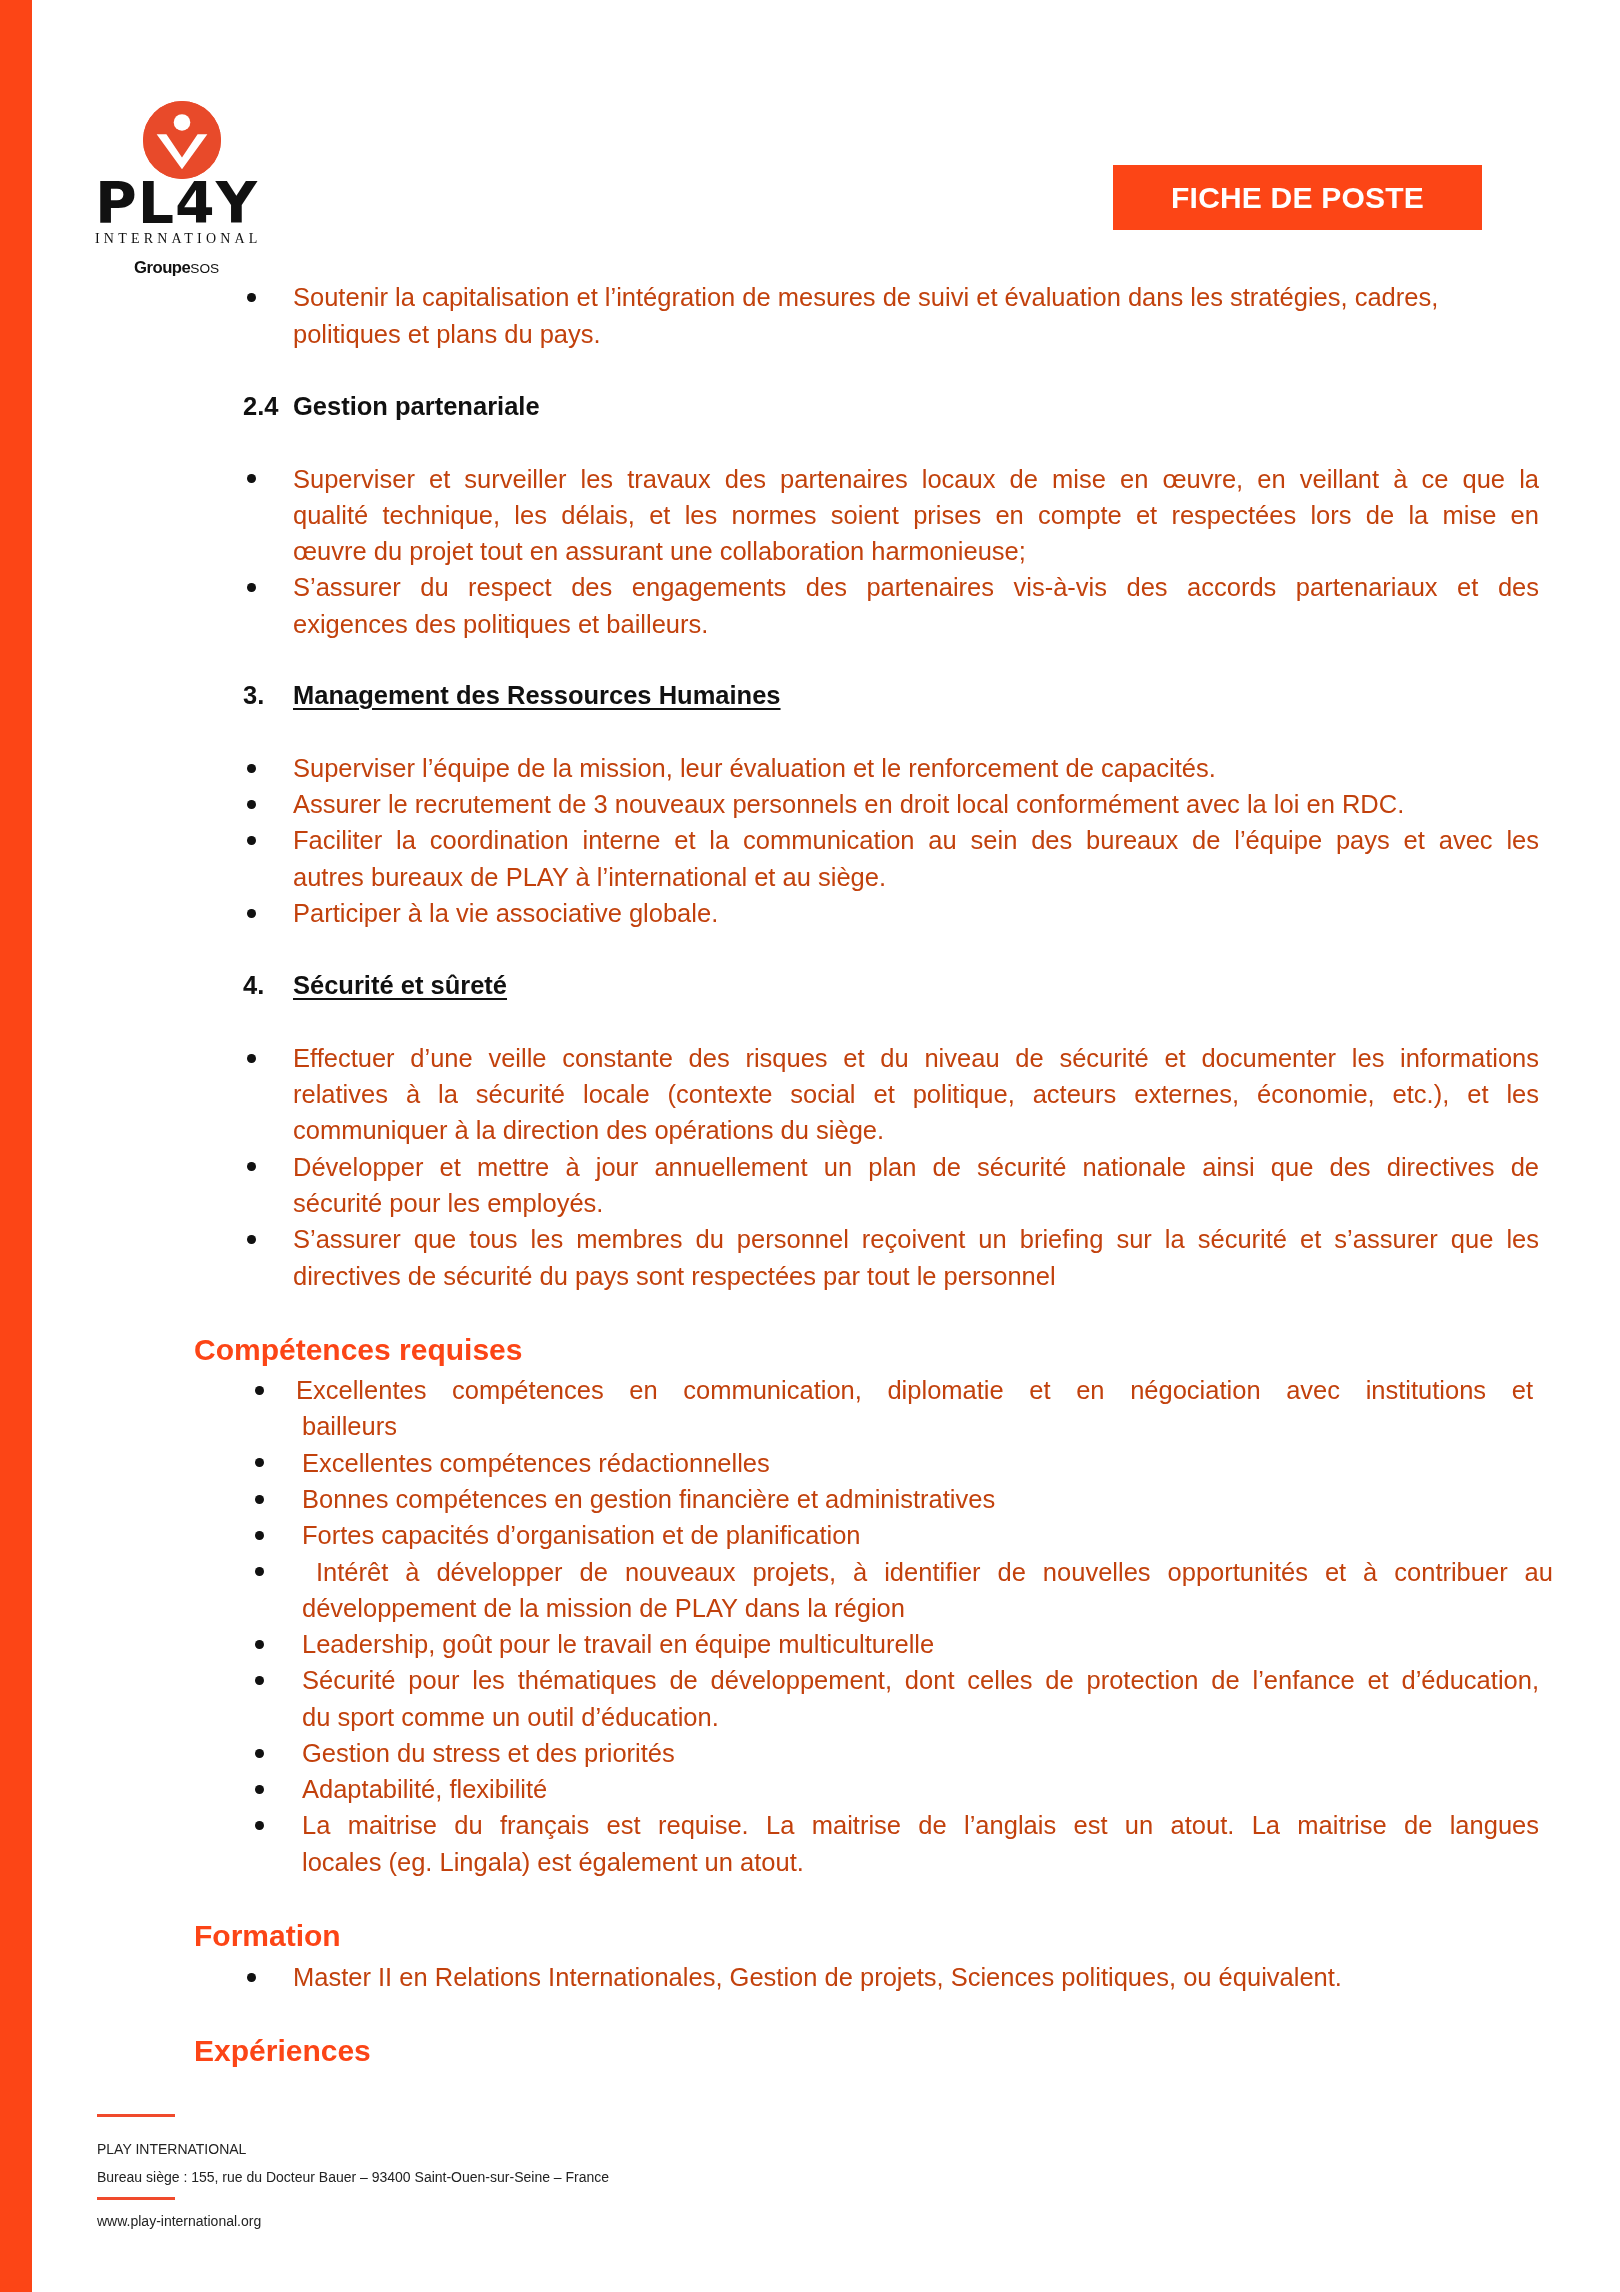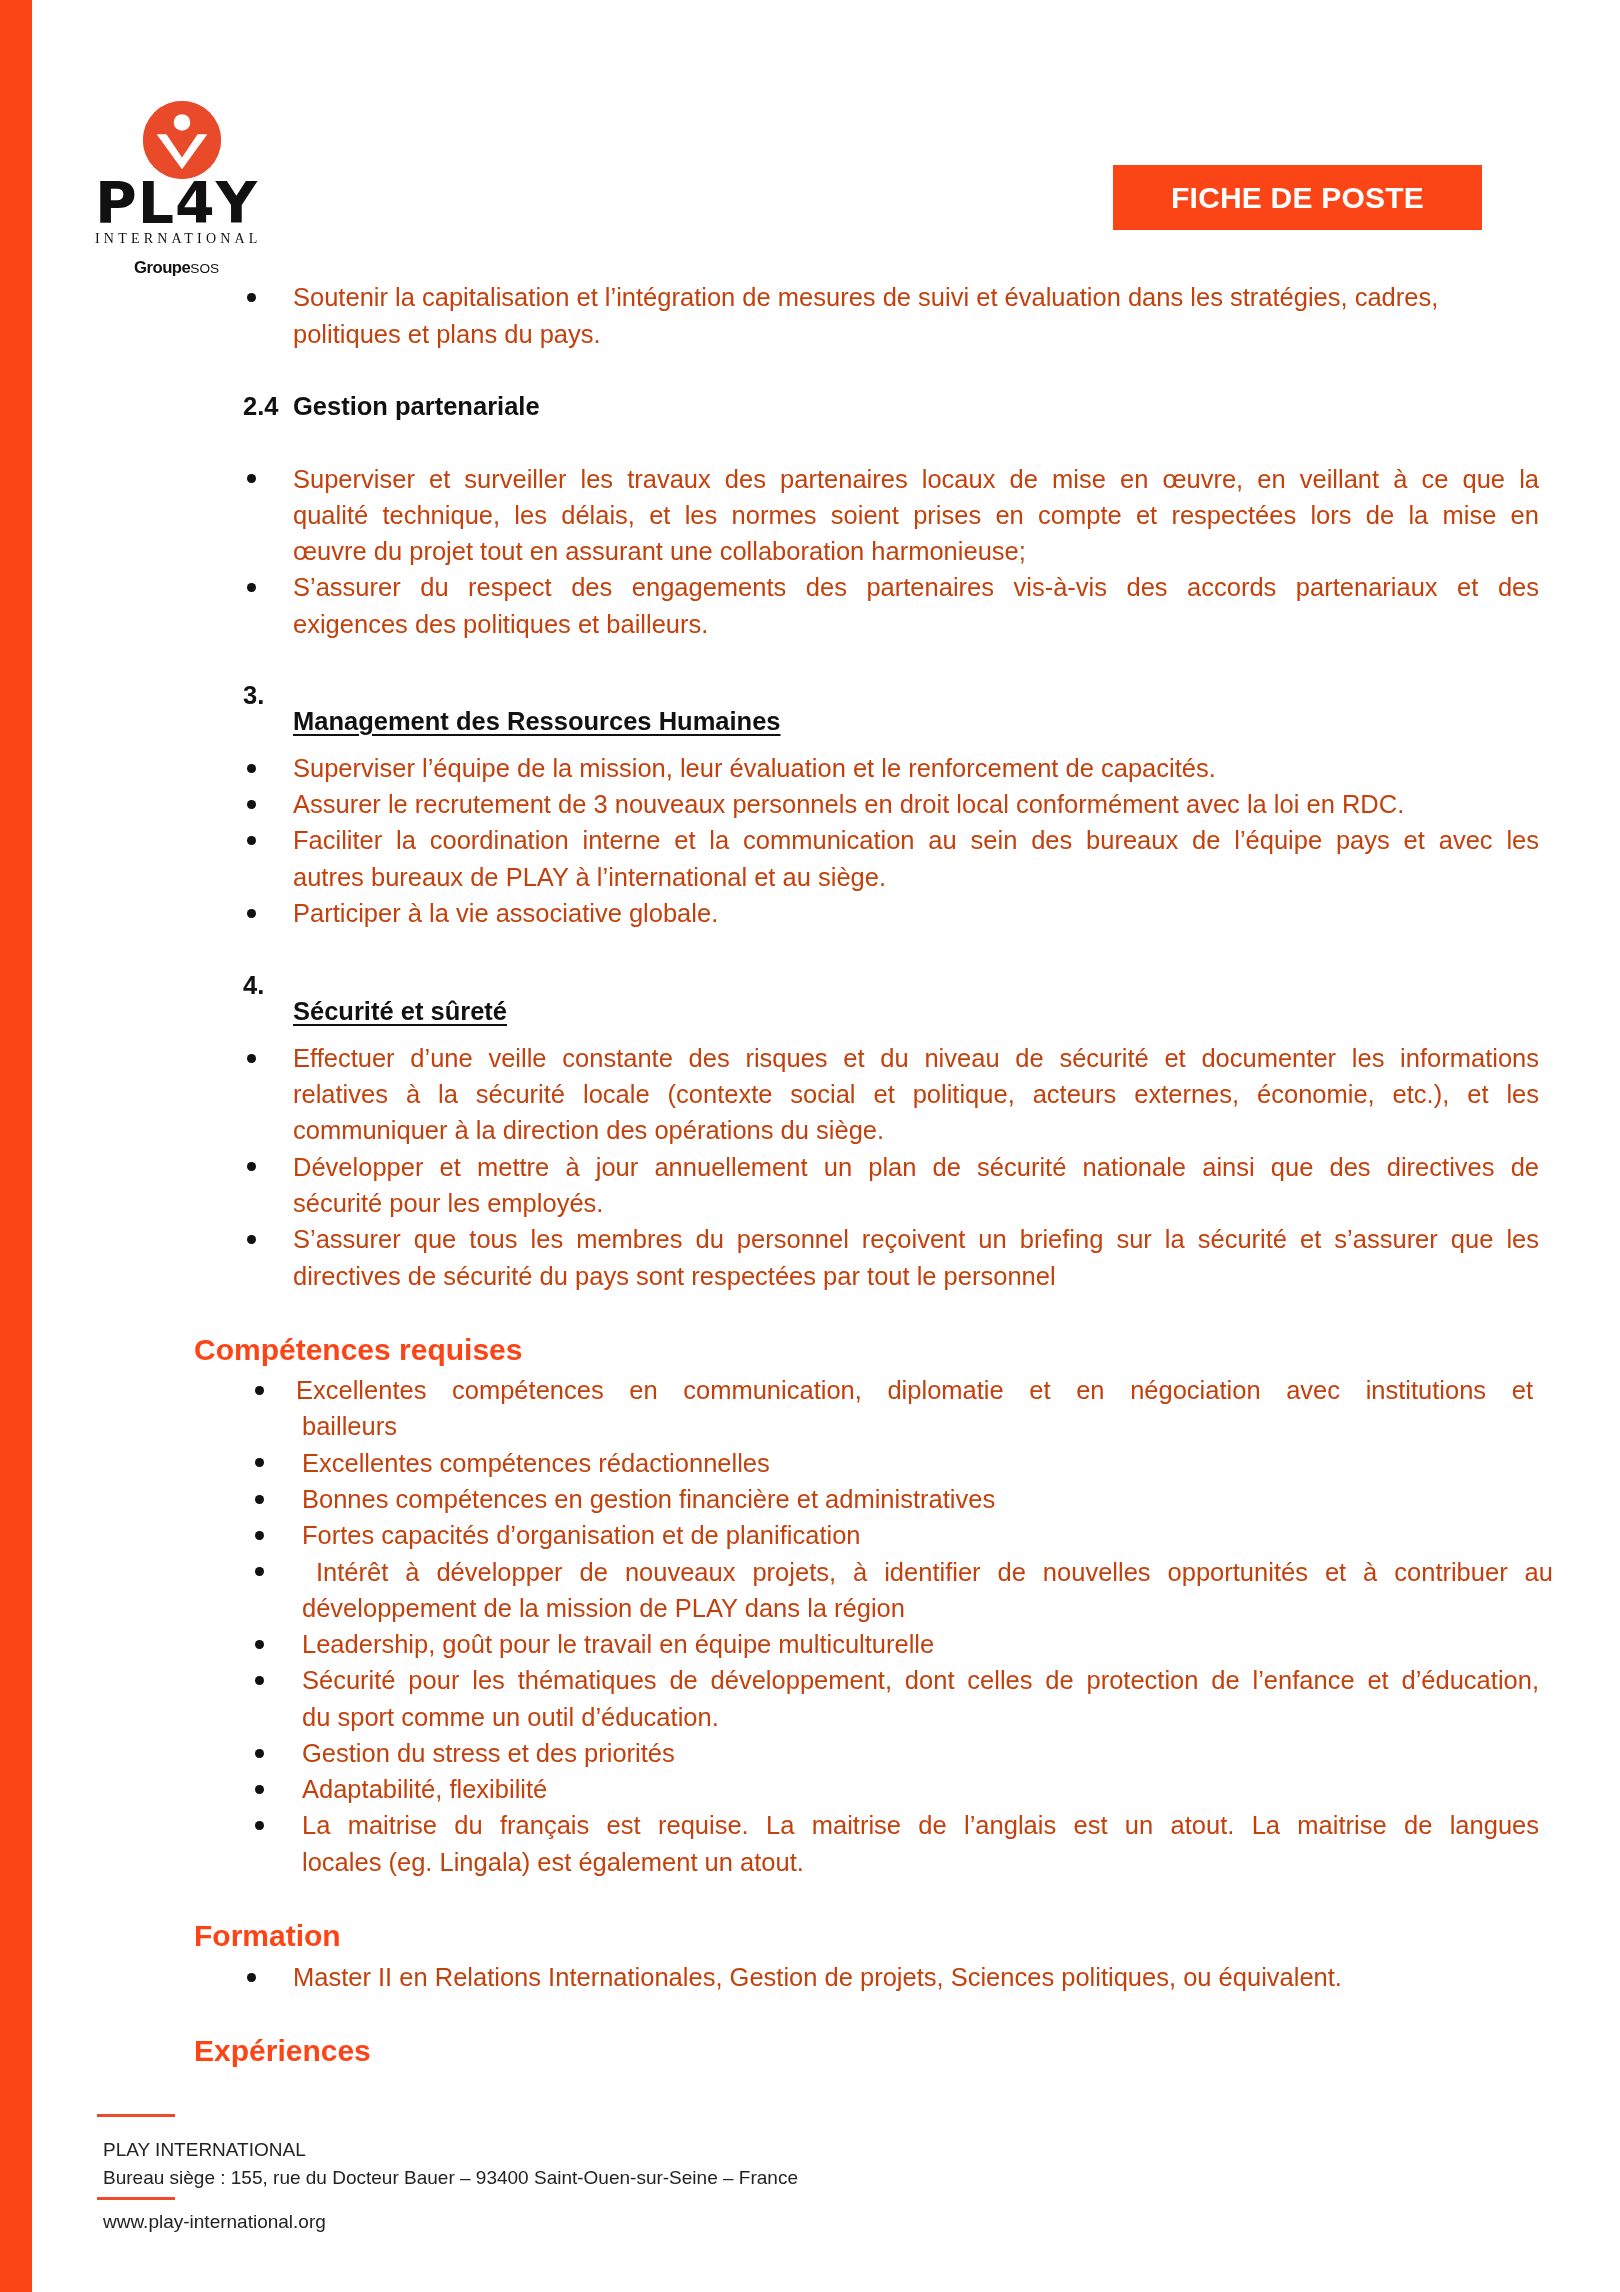--- a/index.html
+++ b/index.html
@@ -12,24 +12,24 @@
   .logo-word { position:absolute; left:95px; top:174px; width:176px; font-family:"DejaVu Sans", sans-serif; font-weight:bold; font-size:57px; letter-spacing:1px; line-height:59px; color:#111; }
   .logo-intl { position:absolute; left:95px; top:231px; font-family:Liberation Serif, serif; font-size:14px; letter-spacing:4.2px; color:#111; line-height:15.7px; }
   .logo-groupe { position:absolute; left:134px; top:258px; font-family:"Liberation Sans", sans-serif; font-size:16.7px; line-height:19.6px; color:#111; }
   .logo-groupe b { font-weight:bold; letter-spacing:-0.5px; }
   .badge { position:absolute; left:1113px; top:165px; width:369px; height:65px; background:#fc4516; color:#fff; font-weight:bold; font-size:30px; display:flex; align-items:center; justify-content:center; letter-spacing:0.2px; }
   .content { position:absolute; left:0; top:0; width:1620px; }
   .line { position:absolute; font-size:25.5px; line-height:36px; white-space:nowrap; color:#c2410c; }
   .just { text-align:justify; text-align-last:justify; white-space:normal; }
   .bullet { position:absolute; width:8.8px; height:8.8px; border-radius:50%; background:#111; }
   .h-num { position:absolute; font-size:25.5px; line-height:36px; font-weight:bold; }
-  .u { text-decoration:underline; text-underline-offset:3.9px;margin-top:26px; }
+  .u { text-decoration:underline; text-underline-offset:3.9px; }
   .section-title { position:absolute; left:194px; font-size:30px; line-height:39px; font-weight:bold; color:#fc4516; }
   .footer-rule { position:absolute; left:97px; width:78px; height:2.9px; background:#f04a2c; }
-  .footer-text { position:absolute; left:103px; font-size:19px; line-height:19.6px; color:#222; white-space:nowrap;text-align:center; }
+  .footer-text { position:absolute; left:97px; font-size:14px; line-height:19.6px; color:#222; white-space:nowrap;text-align:center; }
 </style>
 </head>
 <body>
 
 <div class="side-bar"></div>
 
 <div>
   <div class="logo-circle">
     <svg width="78" height="78" viewBox="0 0 80 80" style="position:absolute;left:0;top:0">
       <circle cx="40" cy="40" r="40" fill="#e84a2a"></circle>

